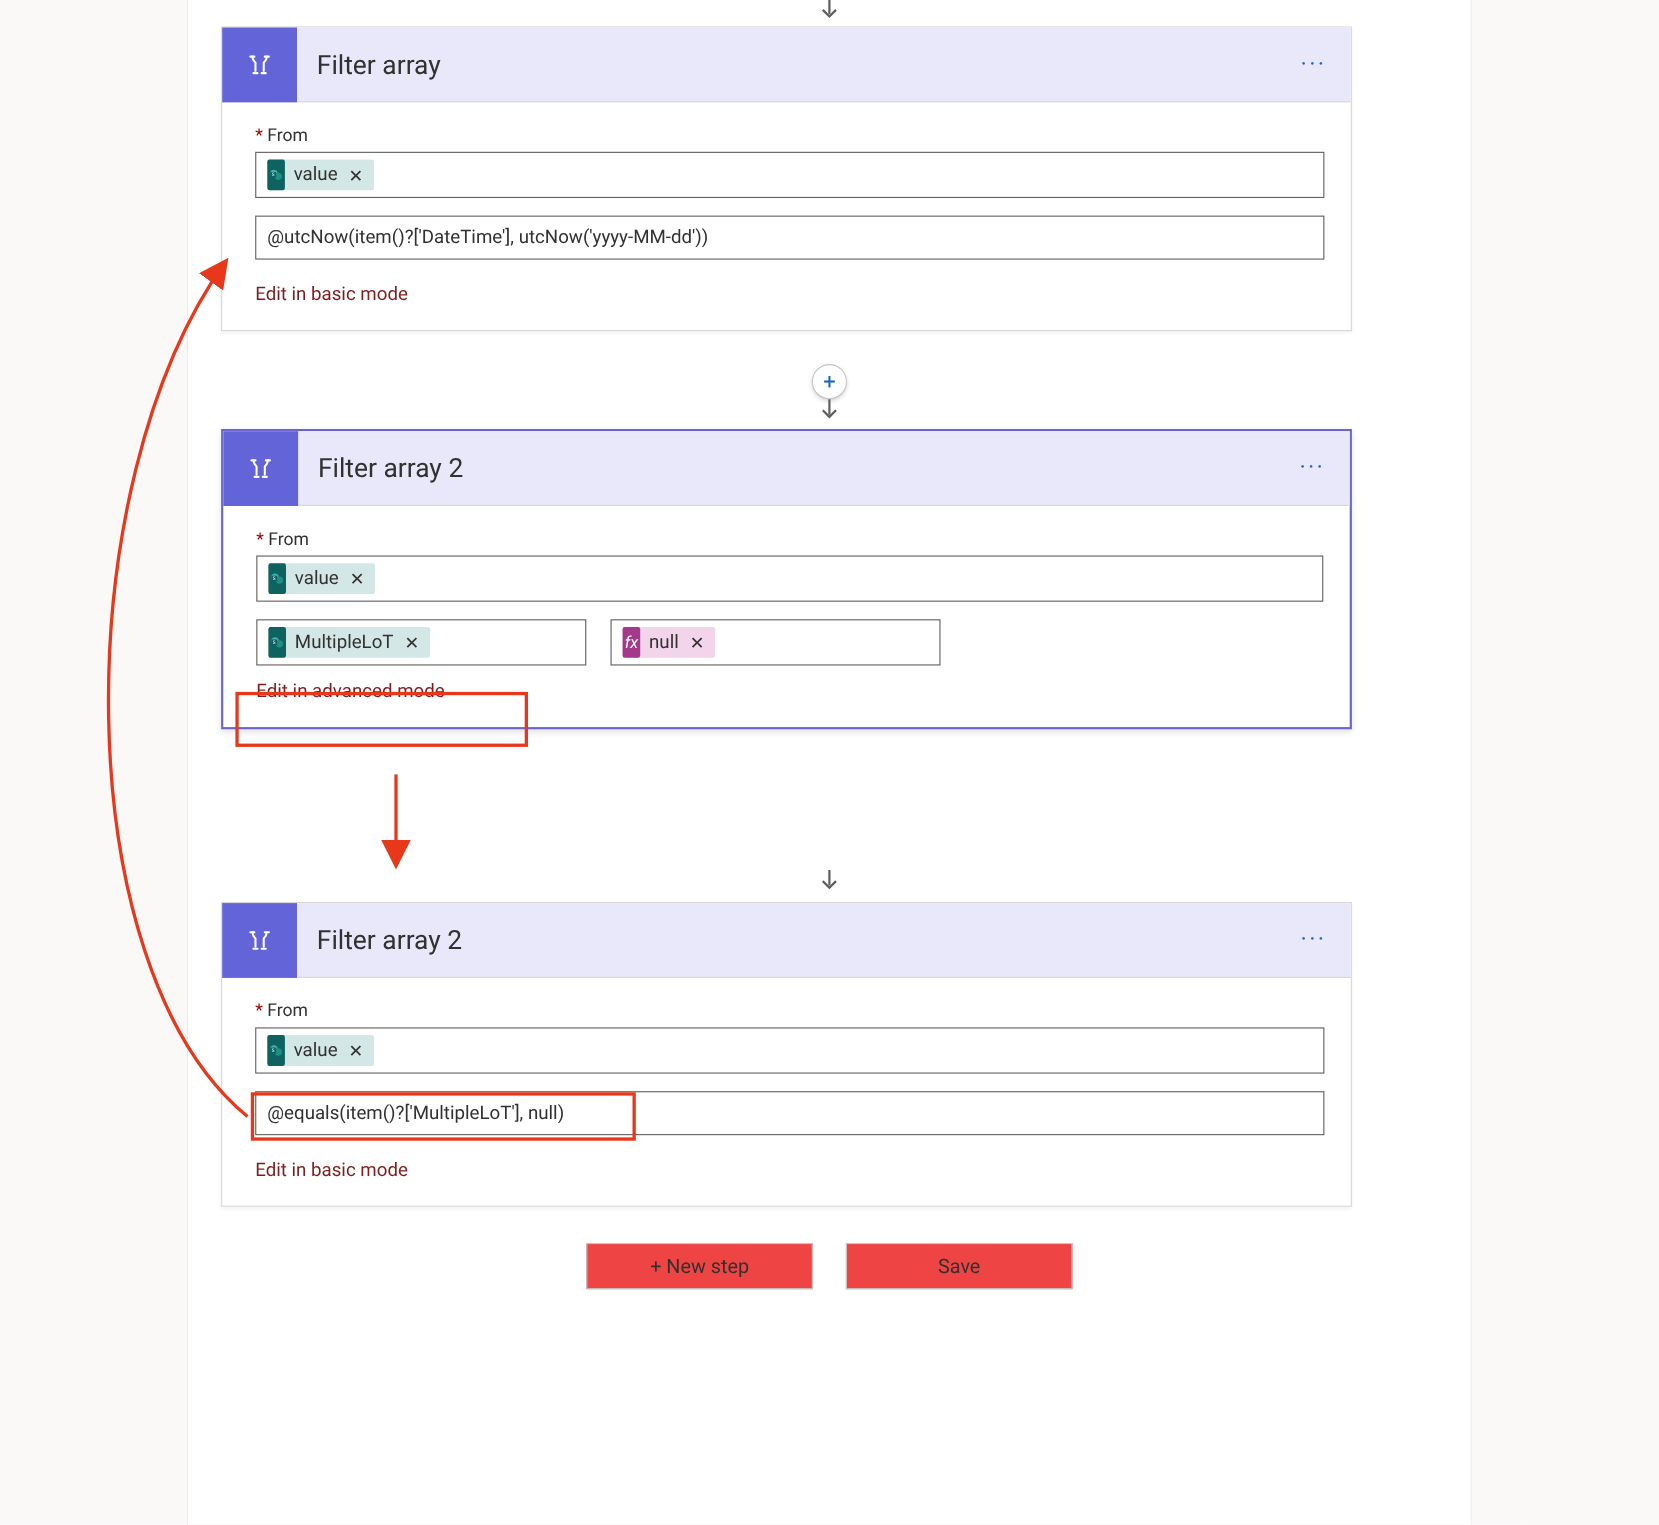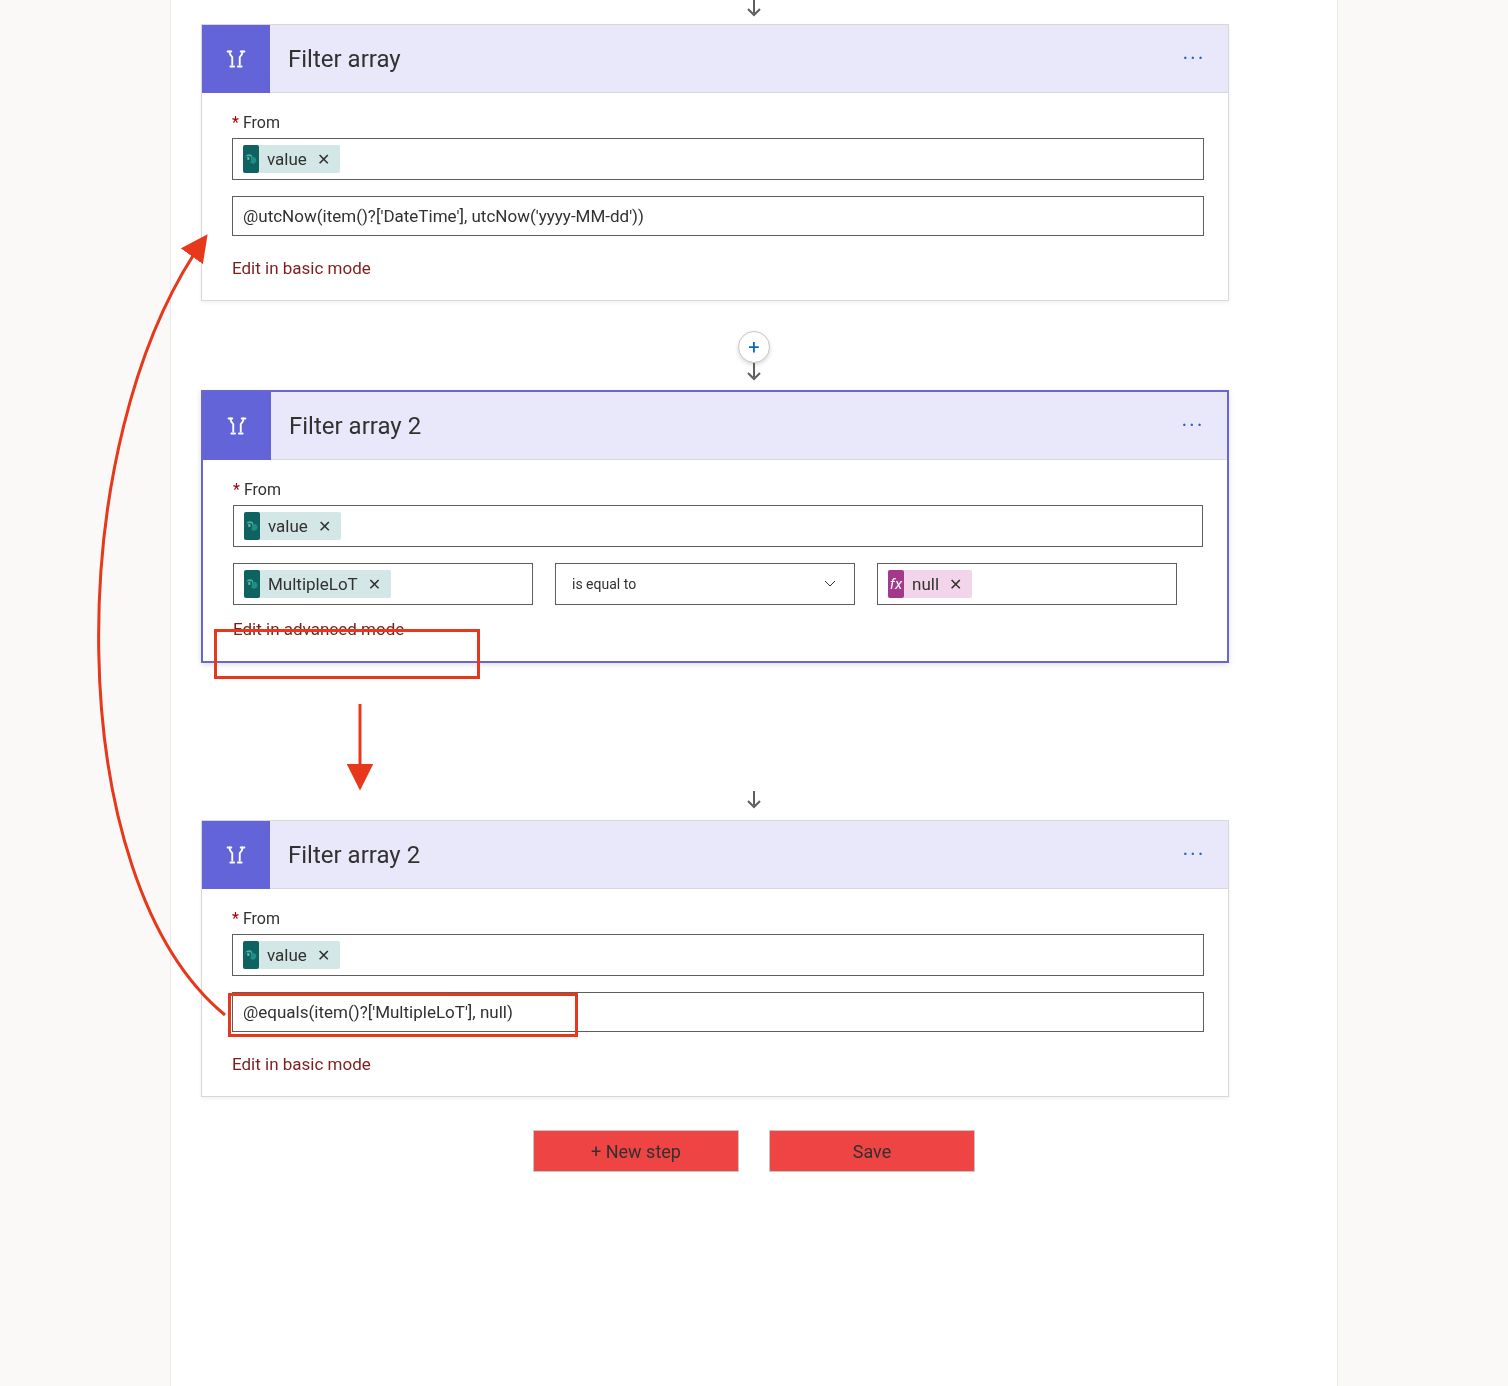--- a/index.html
+++ b/index.html
@@ -143,20 +143,21 @@
     cursor: pointer;
     display: inline-block;
   }
 
   
   .cond-row {
     display: flex;
     gap: 22px;
     margin-left: 6px;
     margin-bottom: 8px;
+    align-items: flex-end;
   }
   .cond-cell {
     border: 1px solid #605e5c;
     padding: 6px 10px;
     min-height: 40px;
     display: flex;
     align-items: center;
     box-sizing: border-box;
   }
   .cond-cell.left  { width: 300px; }
@@ -337,28 +338,20 @@
                     <circle cx="9" cy="10" r="5" fill="#3fb1a7"></circle>
                     <circle cx="15" cy="14" r="5" fill="#1f8f85"></circle>
                     <rect x="4" y="8" width="8" height="8" rx="1" fill="#0e6360"></rect>
                     <text x="8" y="14" text-anchor="middle" fill="#fff" font-size="7" font-family="Segoe UI">S</text>
                   </svg>
               </span>
               <span>MultipleLoT</span>
               <span class="pill-x">✕</span>
             </span>
           </div>
-          <div class="cond-cell op">
-            <span>is equal to</span>
-            <span class="chev">
-              <svg width="16" height="16" viewBox="0 0 16 16" fill="none" stroke="#323130" stroke-width="1">
-                  <path d="M3 6l5 5 5-5"></path>
-                </svg>
-            </span>
-          </div>
           <div class="cond-cell right">
             <span class="pill pill-fx">
               <span class="pill-ic fx">fx</span>
               <span>null</span>
               <span class="pill-x">✕</span>
             </span>
           </div>
         </div>
 
         <div class="link">Edit in advanced mode</div>

